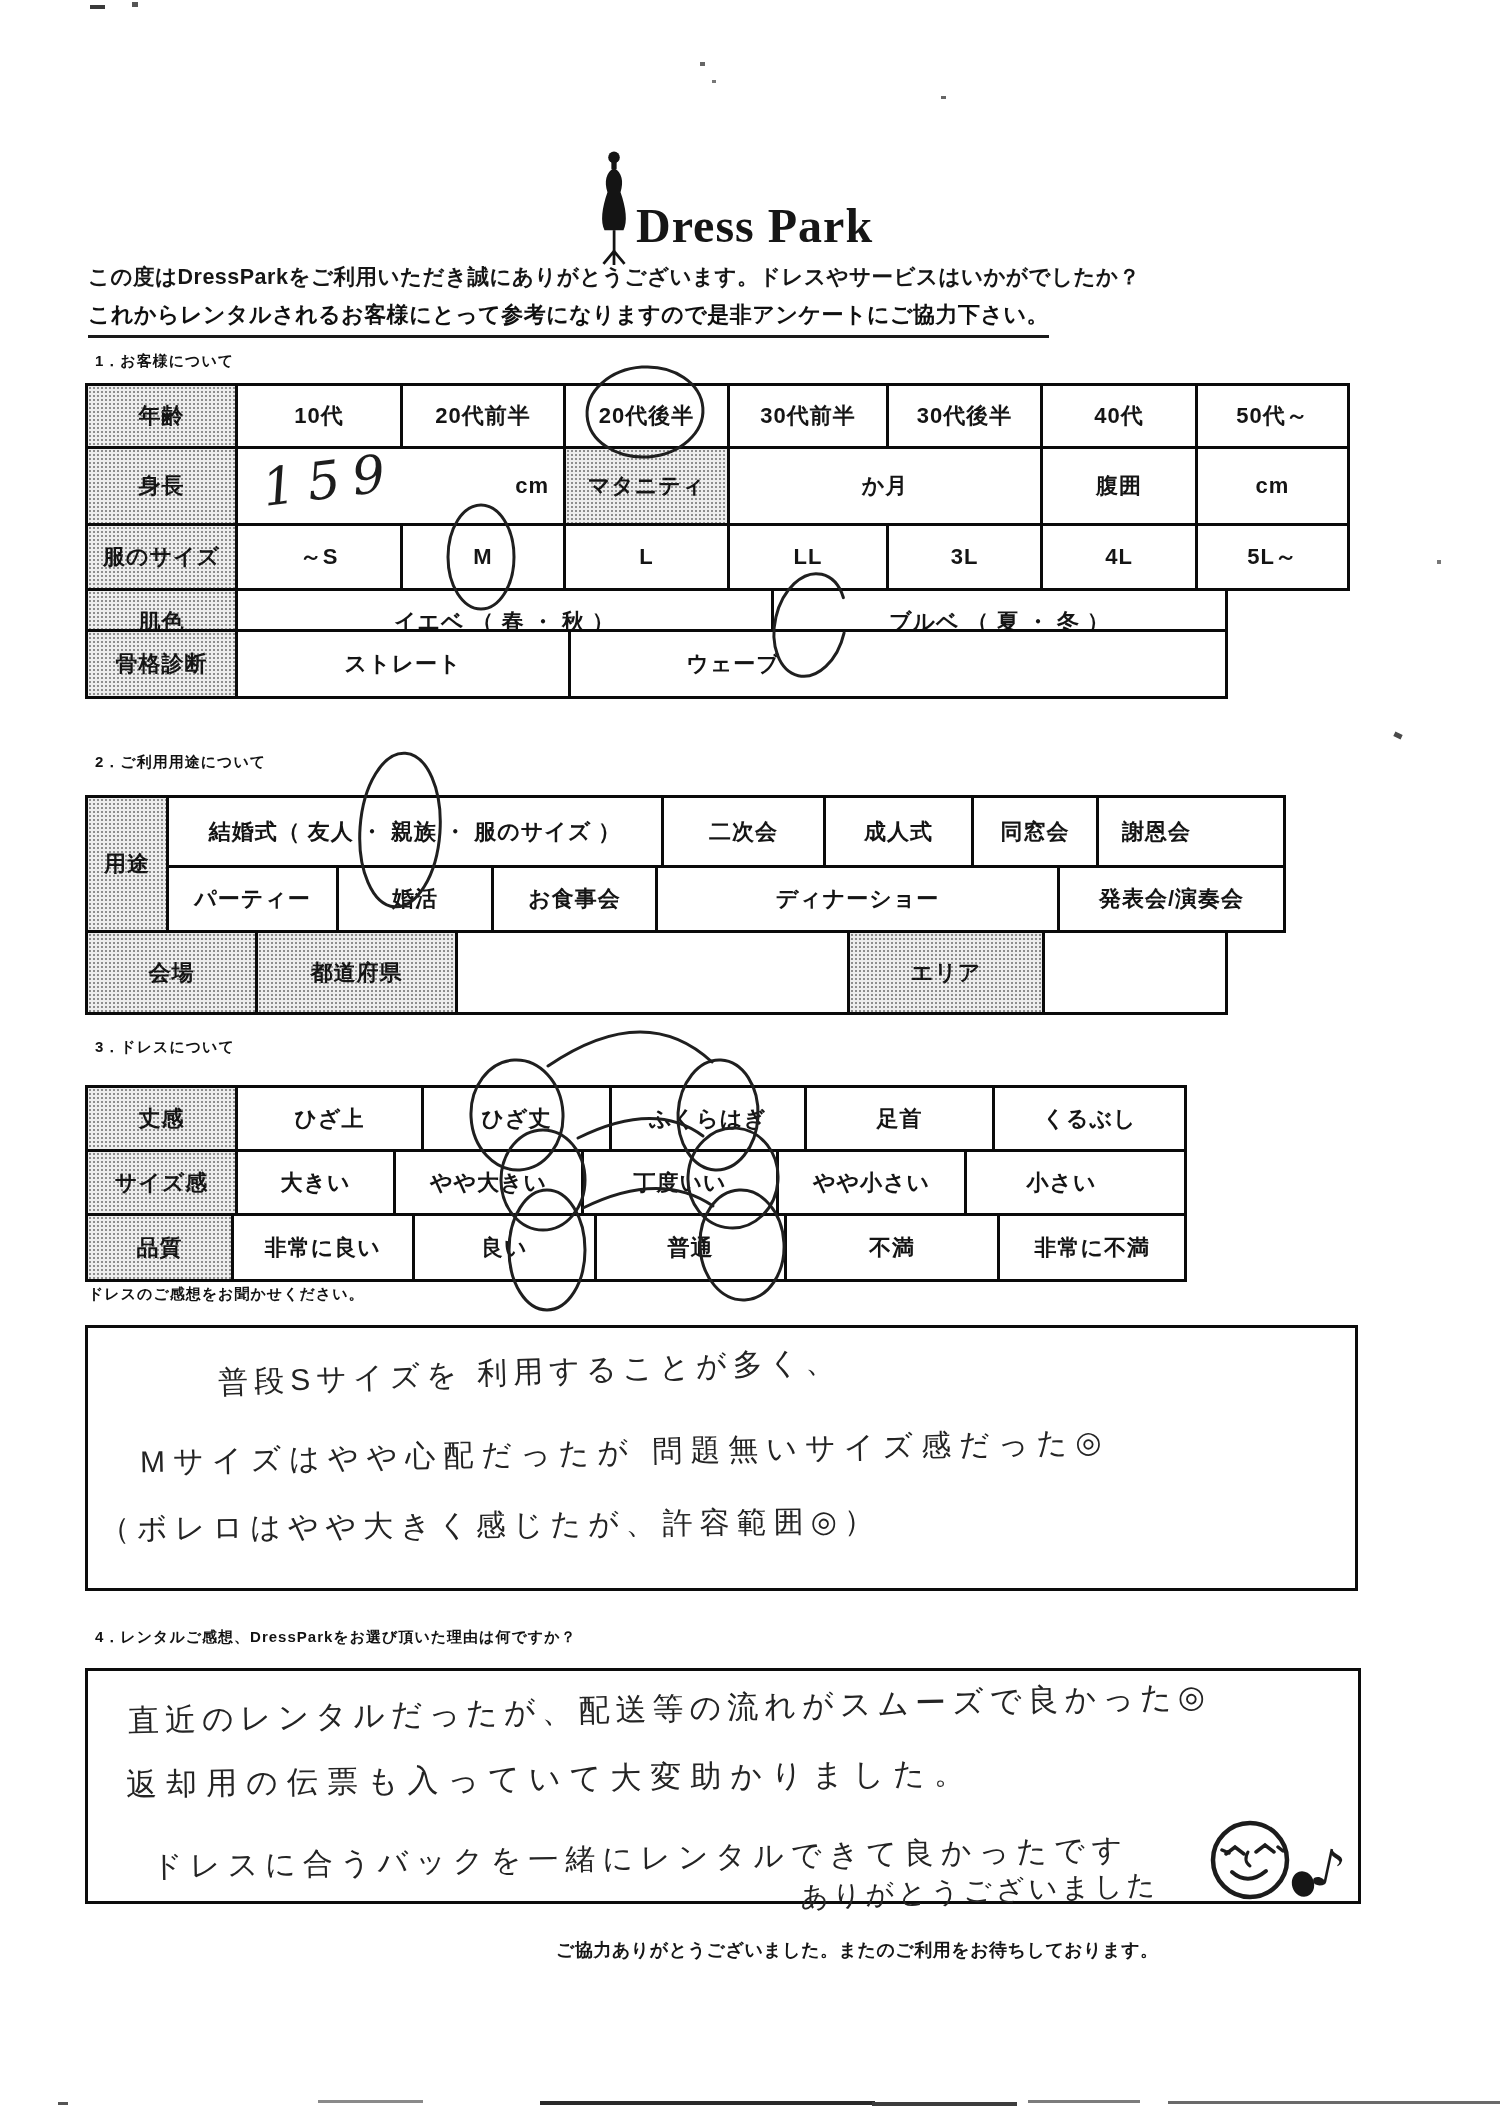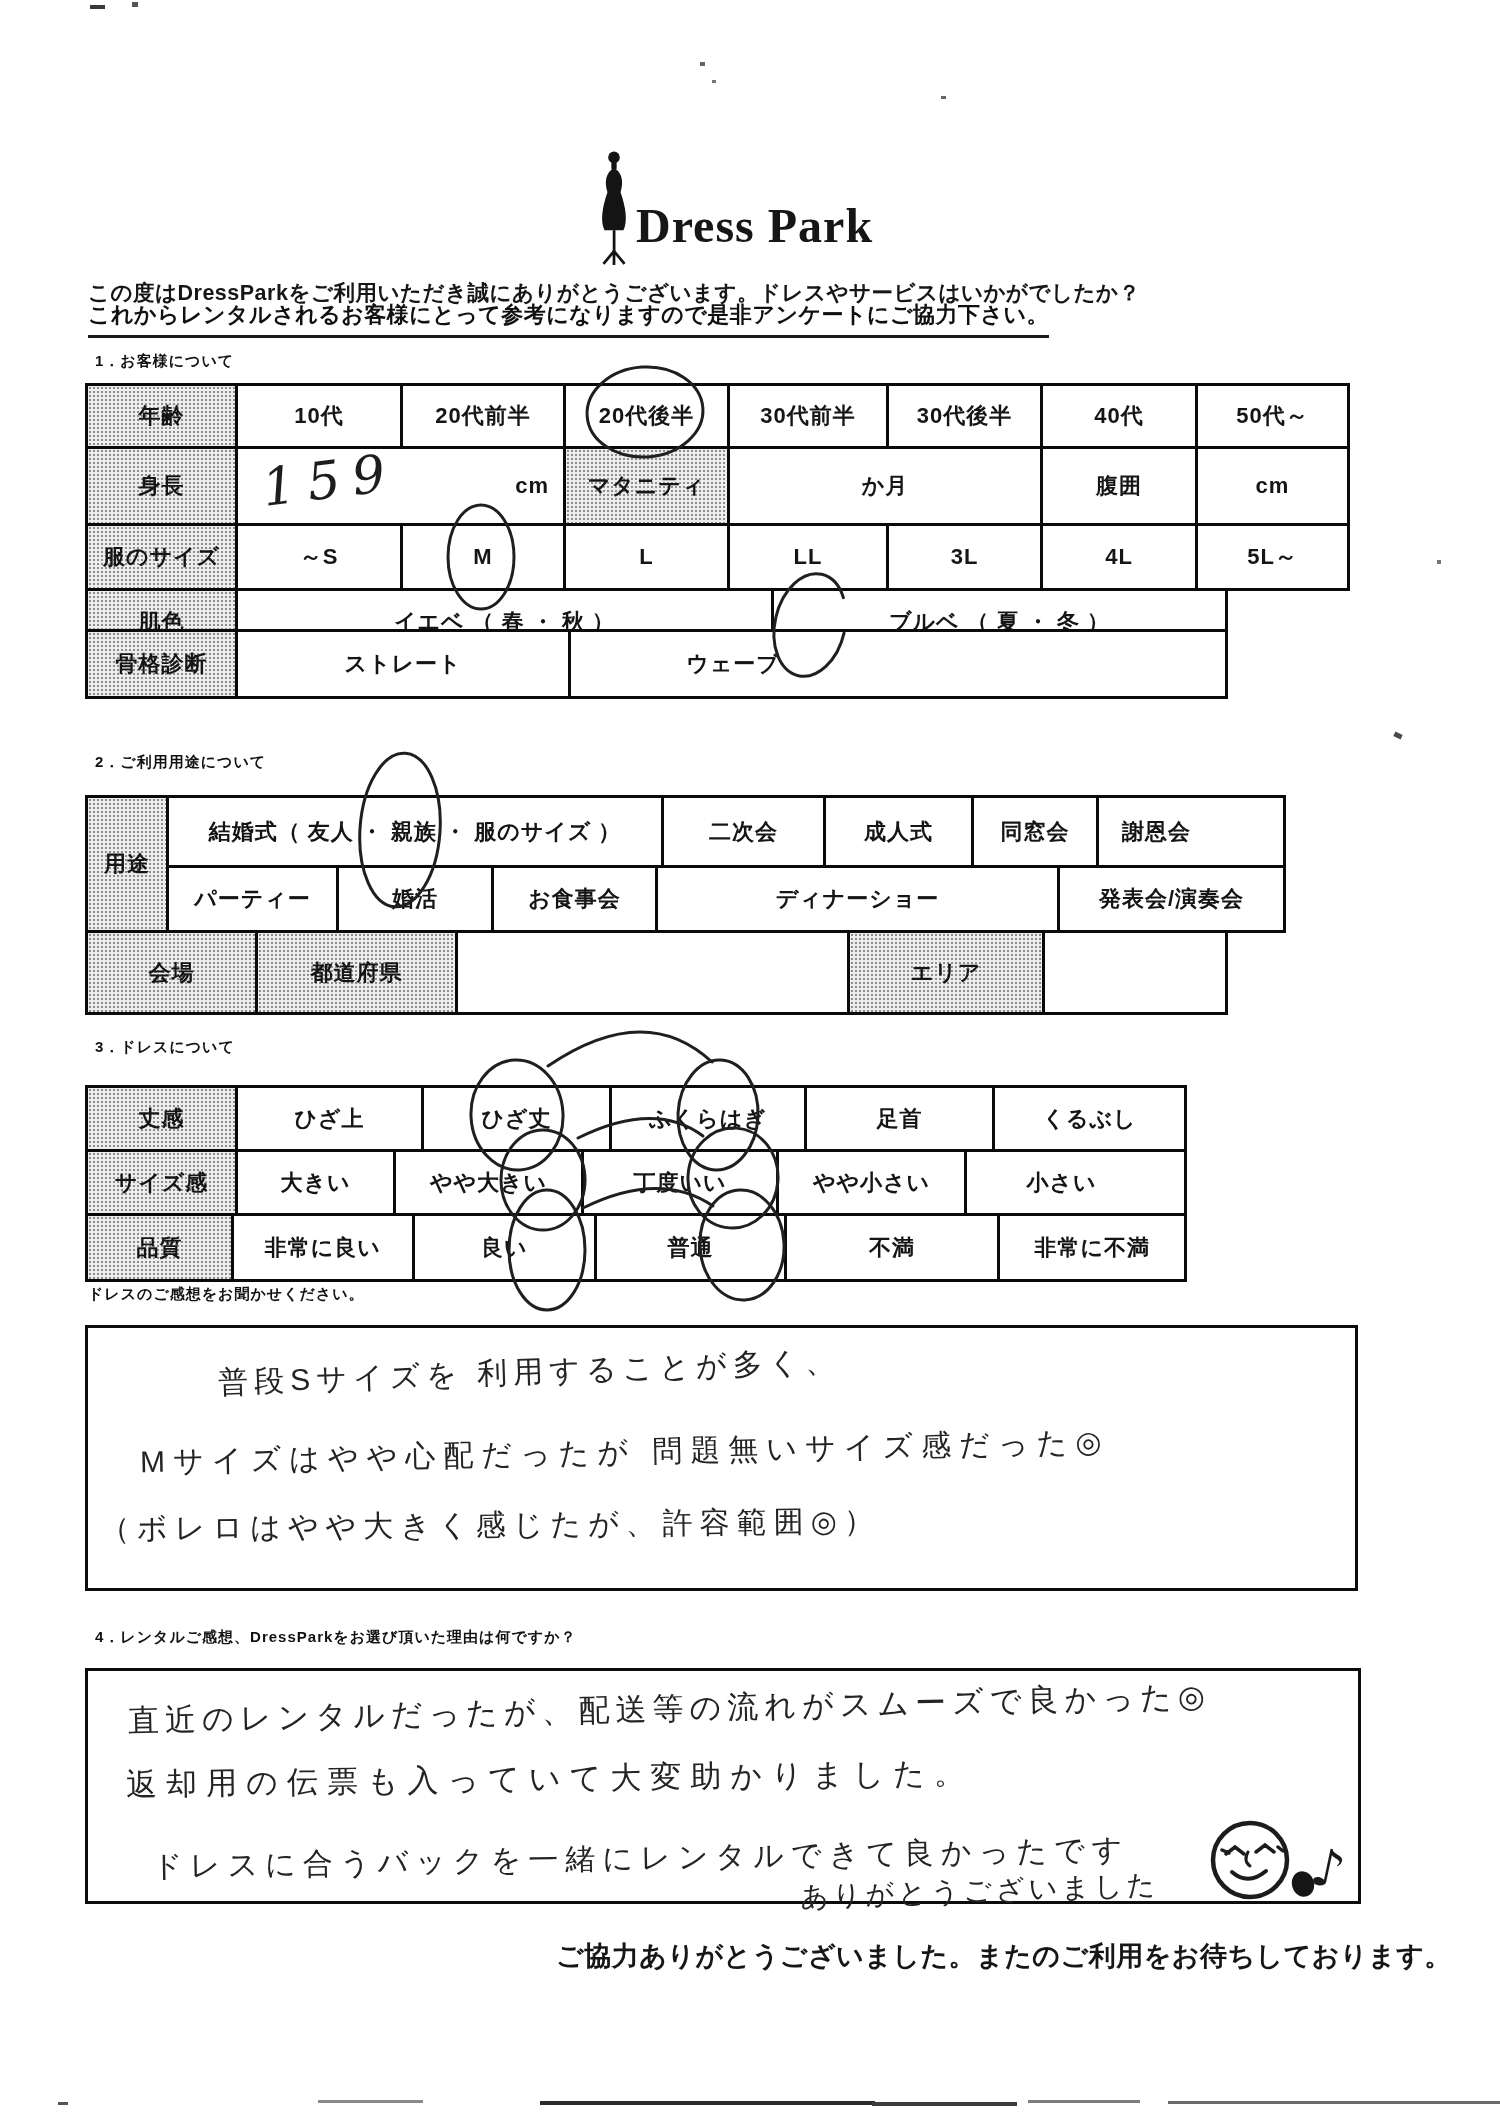--- a/index.html
+++ b/index.html
@@ -1,33 +1,33 @@
 <!DOCTYPE html>
 <html><head>
 <meta charset="utf-8">
 <style>
 *{box-sizing:border-box;margin:0;padding:0}
 body{background:#ddd;font-family:"Liberation Sans","DejaVu Sans",sans-serif}
 .page{position:relative;width:1500px;height:2127px;background:#ffffff;color:#111;overflow:hidden;margin:0 auto}
 .logo{position:absolute;left:592px;top:150px;display:flex;align-items:flex-end}
 .brand{font-family:"Liberation Serif","DejaVu Serif",serif;font-weight:700;font-size:48px;line-height:1;padding-bottom:16px;letter-spacing:1px;color:#161616}
-.intro1{position:absolute;left:88px;top:278px;font-size:21.5px;font-weight:600;letter-spacing:.5px;color:#161616}
+.intro1{position:absolute;left:88px;top:262px;font-size:21.5px;font-weight:600;letter-spacing:.5px;color:#161616}
 .intro2{position:absolute;left:88px;top:300px;font-size:22px;font-weight:800;letter-spacing:.5px;border-bottom:3px solid #1a1a1a;padding-bottom:5px;color:#101010}
 .sec-title{position:absolute;font-weight:800;font-size:15px;letter-spacing:1px;color:#121212}
 .trow{position:absolute;display:flex;border:3px solid #0a0a0a;background:#fff}
 .cell{border-right:3px solid #0a0a0a;display:flex;align-items:center;justify-content:center;font-weight:700;font-size:22px;letter-spacing:1px;color:#151515;overflow:hidden;white-space:nowrap}
 .cell:last-child{border-right:none}
 .hd{background-color:#ededed;background-image:radial-gradient(#8d8d8d .9px,transparent 1.05px);background-size:4px 4px}
 .stack{display:flex;flex-direction:column;flex:1}
 .srow{display:flex;border-bottom:3px solid #0a0a0a}
 .srow:last-child{border-bottom:none;flex:1}
 .box{position:absolute;border:3px solid #0c0c0c;background:#fff}
 .hw{position:absolute;font-size:30px;color:#242424;letter-spacing:6px;white-space:nowrap;font-weight:400}
 .height-val{position:absolute;left:262px;top:450px;font-size:52px;font-style:italic;letter-spacing:12px;transform:rotate(-7deg);font-family:"DejaVu Serif","Liberation Serif",serif;color:#1d1d1d;font-weight:400}
-.footer{position:absolute;left:556px;top:1938px;font-size:27px;font-weight:600;letter-spacing:.5px;color:#161616}
+.footer{position:absolute;left:556px;top:1938px;font-size:18px;font-weight:600;letter-spacing:.5px;color:#161616}
 .mark{position:absolute;background:#3a3a3a}
 .pen{position:absolute;left:0;top:0;pointer-events:none}
 </style>
 </head>
 <body>
 
 <div class="page">
 
   <div class="mark" style="left:90px;top:5px;width:15px;height:4px"></div>
   <div class="mark" style="left:132px;top:2px;width:6px;height:5px;background:#555"></div>

